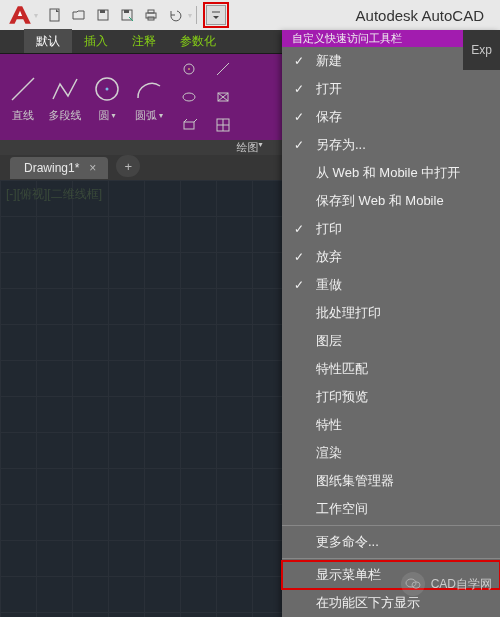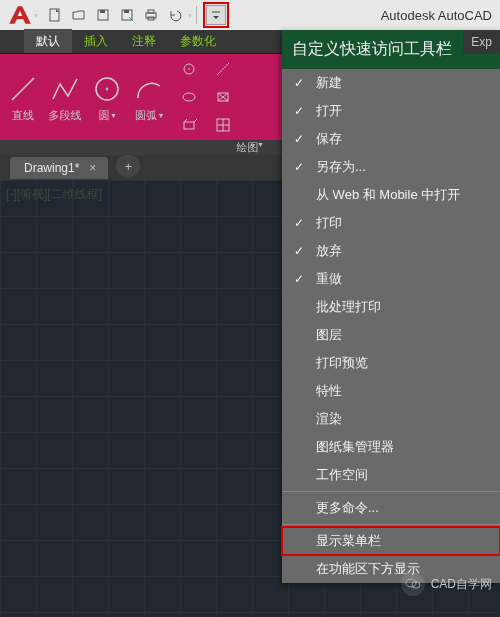--- a/index.html
+++ b/index.html
@@ -8,29 +8,29 @@
   
   .titlebar { height: 30px; background: #e8e8e8; display: flex; align-items: center; padding-left: 6px; }
   .app-logo { width: 28px; height: 22px; display:flex;align-items:center;justify-content:center; }
   .app-logo svg { width:26px;height:22px; }
   .qat { display: flex; align-items: center; gap: 2px; margin-left: 6px; }
   .qat-btn { width: 22px; height: 22px; border: 1px solid transparent; display:flex;align-items:center;justify-content:center; color:#444; border-radius:2px; }
   .qat-sep { width:1px; height:18px; background:#b0b0b0; margin:0 2px; }
   .qat-dd-highlight { border:2px solid #d90000; padding:1px; margin-left:2px; }
   .qat-dd { width: 20px; height: 20px; background:#dcdcdc; border:1px solid #999; display:flex;align-items:center;justify-content:center; }
   .tb-spacer { flex:1; }
-  .app-title { font-size: 13px; color:#333; padding-right:8px; white-space:nowrap;margin-left:32px; }
+  .app-title { font-size: 15px; color:#333; padding-right:16px; white-space:nowrap;margin-left:32px; }
 
   
   .ribbon-tabs { height: 24px; background:#363636; display:flex; align-items:flex-end; padding-left:24px; gap:0; border-bottom:1px solid #1a1a1a; }
   .rtab { color:#84cc16; font-size:12px; padding:4px 12px 3px; height:24px; display:flex;align-items:center; }
   .rtab.active { background:#4c4c4c; color:#fff; }
 
   
-  .ribbon { height: 98px; background:#be185d; display:flex; border-bottom:1px solid #fde047; }
+  .ribbon { height: 98px; background:#701a75; display:flex; border-bottom:1px solid #fde047; }
   .panel { display:flex; flex-direction:column; border-right:1px solid #2f2f2f; }
   .panel-body { flex:1; display:flex; align-items:center; padding:4px 6px; gap:8px; }
   .panel-title { height:18px; background:#3c3c3c; color:#c8c8c8; font-size:11px; display:flex;align-items:flex-start;justify-content:center; gap:0; }
   .big-tool { display:flex; flex-direction:column; align-items:center; color:#c8c8c8; font-size:11px; gap:2px; }
   .big-tool .ico { width:34px; height:34px; display:flex;align-items:center;justify-content:center; }
   .big-tool .lbl { display:flex; align-items:center; gap:2px; }
   .mini-col { display:flex; flex-direction:column; gap:6px; margin-left:4px; }
   .mini { width:22px; height:22px; color:#c8c8c8; display:flex;align-items:center;justify-content:center; }
   .dd-arrow { color:#c8c8c8; font-size:8px; }
 
@@ -47,31 +47,31 @@
       linear-gradient(#2a3038 1px, transparent 1px),
       linear-gradient(90deg, #2a3038 1px, transparent 1px),
       linear-gradient(#323842 1px, transparent 1px),
       linear-gradient(90deg, #323842 1px, transparent 1px);
     background-size: 36px 36px, 36px 36px, 180px 180px, 180px 180px;
   }
   .viewlabel { position:absolute; top:6px; left:6px; color:#3a4a3a; font-size:12px; }
 
   
   .menu { position:absolute; top:30px; right:0; width:218px; background:#6a6a6a; color:#f0f0f0; box-shadow:-2px 2px 6px rgba(0,0,0,.4); }
-  .menu-header { background:#14532d; padding:9px 10px; font-size:16px; }
+  .menu-header { background:#a21caf; padding:1px 10px; font-size:11px; }
   .menu-item { display:flex; align-items:center; padding:5px 10px 5px 10px; font-size:13px; gap:10px; min-height:26px; }
   .menu-item .chk { width:14px; text-align:center; font-size:12px; }
   .menu-sep { height:1px; background:#888; margin:2px 0; }
   .menu-item.highlight { outline:2px solid #d90000; outline-offset:-1px; }
 
   
   .watermark { position:absolute; right:8px; bottom:21px; display:flex; align-items:center; gap:6px; color:#ddd; font-size:12px; opacity:.85; }
   .wm-ico { width:24px;height:24px; border-radius:50%; background:rgba(255,255,255,.12); display:flex;align-items:center;justify-content:center; font-size:13px; color:#bbb; }
 
-  .exp-tab { position:absolute; top:30px; right:0; background:#363636; color:#c8c8c8; font-size:12px; padding:4px 8px; height:24px; display:flex;align-items:center; z-index:1; }
+  .exp-tab { position:absolute; top:30px; right:0; background:#363636; color:#c8c8c8; font-size:12px; padding:4px 8px; height:40px; display:flex;align-items:center; z-index:1; }
 </style>
 </head>
 <body>
 
 <div class="titlebar">
   <div class="app-logo">
     <svg viewBox="0 0 24 20">
         <path d="M2 18 L10 2 L14 2 L22 18 L17 18 L15 14 L9 14 L7 18 Z" fill="#c62828"></path>
         <path d="M10 11 L14 11 L12 6 Z" fill="#fff"></path>
       </svg>
@@ -263,38 +263,46 @@
       </div>
       <div class="menu-item">
         <span class="chk">✓</span>
         <span>另存为...</span>
       </div>
       <div class="menu-item">
         <span class="chk"></span>
         <span>从 Web 和 Mobile 中打开</span>
       </div>
       <div class="menu-item">
+        <span class="chk"></span>
+        <span>保存到 Web 和 Mobile</span>
+      </div>
+      <div class="menu-item">
         <span class="chk">✓</span>
         <span>打印</span>
       </div>
       <div class="menu-item">
         <span class="chk">✓</span>
         <span>放弃</span>
       </div>
       <div class="menu-item">
         <span class="chk">✓</span>
         <span>重做</span>
       </div>
       <div class="menu-item">
         <span class="chk"></span>
         <span>批处理打印</span>
       </div>
       <div class="menu-item">
         <span class="chk"></span>
         <span>图层</span>
+      </div>
+      <div class="menu-item">
+        <span class="chk"></span>
+        <span>特性匹配</span>
       </div>
       <div class="menu-item">
         <span class="chk"></span>
         <span>打印预览</span>
       </div>
       <div class="menu-item">
         <span class="chk"></span>
         <span>特性</span>
       </div>
       <div class="menu-item">

